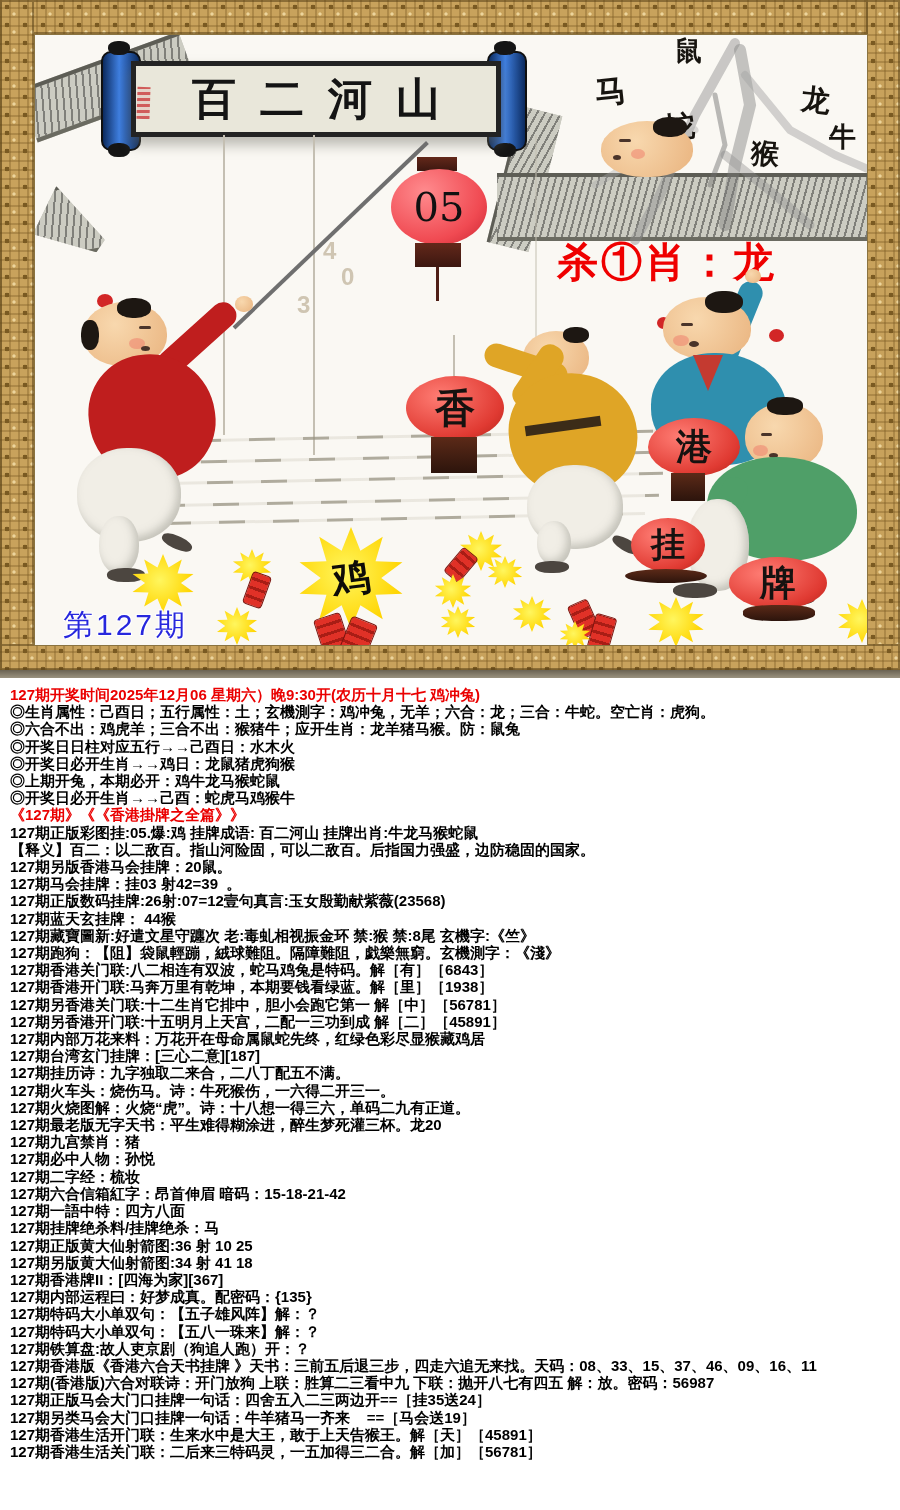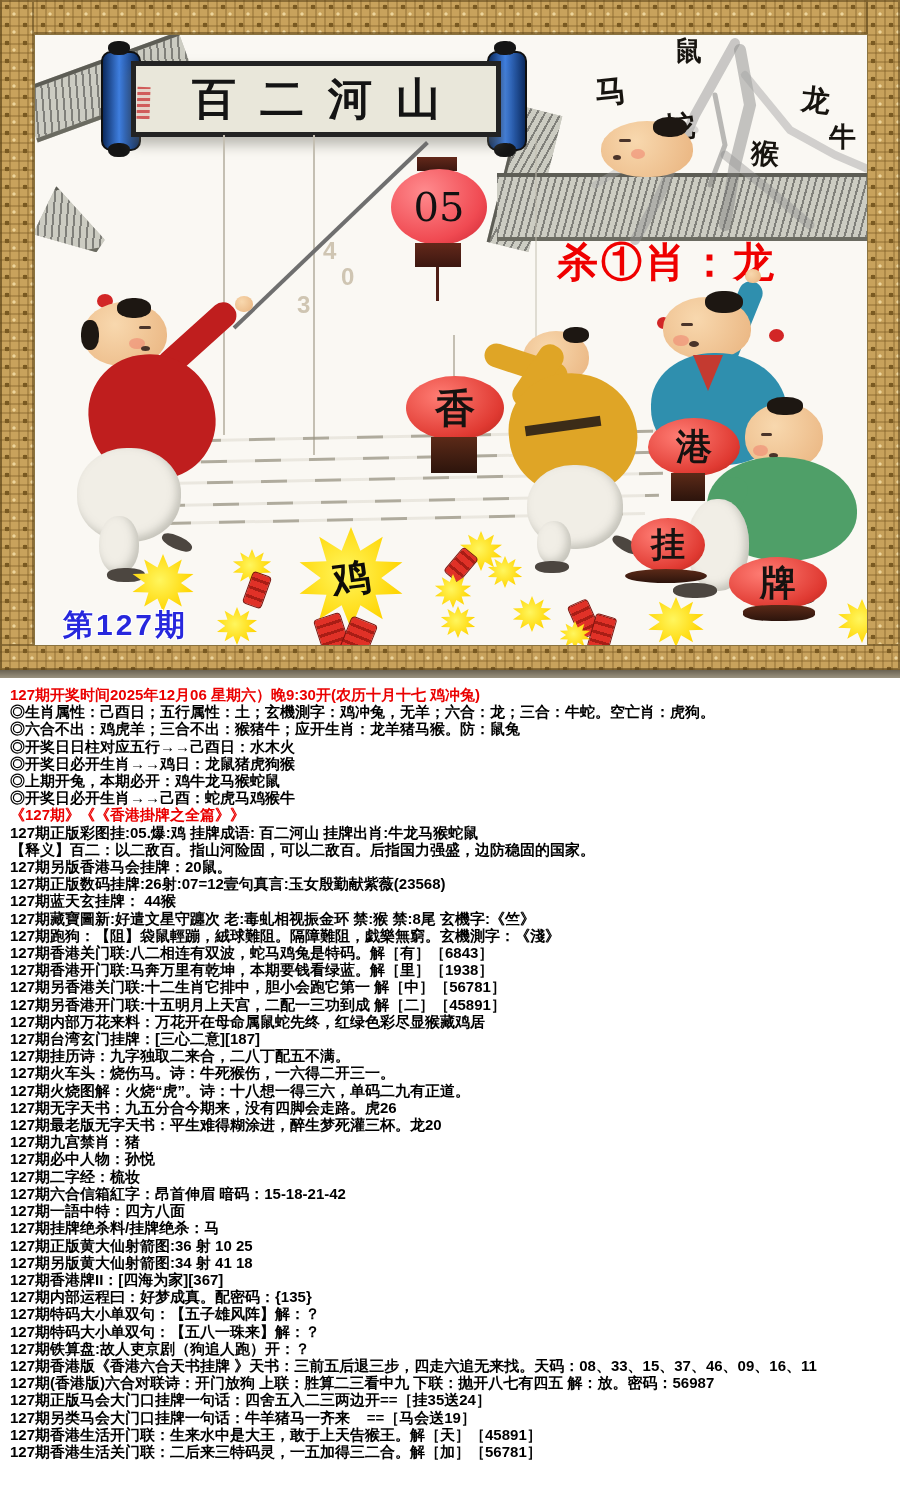--- a/index.html
+++ b/index.html
@@ -78,21 +78,21 @@
   .lbase{background:linear-gradient(180deg,#5c2a18,#2c140c);}
   
   .burst{background:radial-gradient(circle at 45% 45%,#fff65e,#ffd400 70%,#f6a400);
     filter:drop-shadow(0 0 2px #e87c00);
     clip-path:polygon(50% 0%,58.7% 23.4%,79.4% 9.6%,72.7% 33.5%,97.6% 34.5%,78% 50%,97.6% 65.5%,72.7% 66.5%,79.4% 90.4%,58.7% 76.6%,50% 100%,41.3% 76.6%,20.6% 90.4%,27.3% 66.5%,2.4% 65.5%,22% 50%,2.4% 34.5%,27.3% 33.5%,20.6% 9.6%,41.3% 23.4%);}
   .fc{background:repeating-linear-gradient(0deg,#e03127 0 6px,#a81d15 6px 9px);
     border-radius:4px;border:1px solid #7d140e;}
   .rooster-burst{display:flex;align-items:center;justify-content:center;}
   .rooster-burst span{font-family:"DejaVu Serif",serif;font-weight:900;font-size:38px;
     color:#0e0c08;transform:rotate(-8deg);}
-  .issue{font-size:30px;font-weight:700;color:#2727dd;letter-spacing:3px;white-space:nowrap;
+  .issue{font-size:30px;font-weight:400;color:#2727dd;letter-spacing:3px;white-space:nowrap;
     text-shadow:-1px -1px 0 #fff,1px -1px 0 #fff,-1px 1px 0 #fff,1px 1px 0 #fff;}
   
   .mountain{opacity:.85;}
   
   .report{position:absolute;left:0;top:678px;width:900px;padding:8px 2px 0 10px;box-sizing:border-box;}
   .rpt{font-weight:bold;font-size:15px;line-height:17.2px;color:#000;
     white-space:pre;overflow:hidden;}
   .rpt.red{color:#ea0000;}
 </style>
 </head>
@@ -286,34 +286,34 @@
     <div class="rpt">◎生肖属性：己酉日；五行属性：土；玄機測字：鸡冲兔，无羊；六合：龙；三合：牛蛇。空亡肖：虎狗。</div>
     <div class="rpt">◎六合不出：鸡虎羊；三合不出：猴猪牛；应开生肖：龙羊猪马猴。防：鼠兔</div>
     <div class="rpt">◎开奖日日柱对应五行→→己酉日：水木火</div>
     <div class="rpt">◎开奖日必开生肖→→鸡日：龙鼠猪虎狗猴</div>
     <div class="rpt">◎上期开兔，本期必开：鸡牛龙马猴蛇鼠</div>
     <div class="rpt">◎开奖日必开生肖→→己酉：蛇虎马鸡猴牛</div>
     <div class="rpt red">《127期》《《香港掛牌之全篇》》</div>
     <div class="rpt">127期正版彩图挂:05.爆:鸡 挂牌成语: 百二河山 挂牌出肖:牛龙马猴蛇鼠</div>
     <div class="rpt">【释义】百二：以二敌百。指山河险固，可以二敌百。后指国力强盛，边防稳固的国家。</div>
     <div class="rpt">127期另版香港马会挂牌：20鼠。</div>
+    <div class="rpt">127期马会挂牌：挂03 射42=39  。</div>
     <div class="rpt">127期正版数码挂牌:26射:07=12壹句真言:玉女殷勤献紫薇(23568)</div>
     <div class="rpt">127期蓝天玄挂牌： 44猴</div>
     <div class="rpt">127期藏寶圖新:好遣文星守躔次 老:毒虬相视振金环 禁:猴 禁:8尾 玄機字:《竺》</div>
     <div class="rpt">127期跑狗：【阻】袋鼠輕蹦，絨球難阻。隔障難阻，戯樂無窮。玄機測字：《淺》</div>
     <div class="rpt">127期香港关门联:八二相连有双波，蛇马鸡兔是特码。解［有］［6843］</div>
     <div class="rpt">127期香港开门联:马奔万里有乾坤，本期要钱看绿蓝。解［里］［1938］</div>
     <div class="rpt">127期另香港关门联:十二生肖它排中，胆小会跑它第一 解［中］［56781］</div>
     <div class="rpt">127期另香港开门联:十五明月上天宫，二配一三功到成 解［二］［45891］</div>
     <div class="rpt">127期内部万花来料：万花开在母命属鼠蛇先终，红绿色彩尽显猴藏鸡居</div>
     <div class="rpt">127期台湾玄门挂牌：[三心二意][187]</div>
     <div class="rpt">127期挂历诗：九字独取二来合，二八丁配五不满。</div>
     <div class="rpt">127期火车头：烧伤马。诗：牛死猴伤，一六得二开三一。</div>
     <div class="rpt">127期火烧图解：火烧“虎”。诗：十八想一得三六，单码二九有正道。</div>
-    <div class="rpt">127期无字天书：九五分合今期来，没有四脚会走路。虎26</div>
     <div class="rpt">127期最老版无字天书：平生难得糊涂进，醉生梦死灌三杯。龙20</div>
     <div class="rpt">127期九宫禁肖：猪</div>
     <div class="rpt">127期必中人物：孙悦</div>
     <div class="rpt">127期二字经：梳妆</div>
     <div class="rpt">127期六合信箱紅字：昂首伸眉 暗码：15-18-21-42</div>
     <div class="rpt">127期一語中特：四方八面</div>
     <div class="rpt">127期挂牌绝杀料/挂牌绝杀：马</div>
     <div class="rpt">127期正版黄大仙射箭图:36 射 10 25</div>
     <div class="rpt">127期另版黄大仙射箭图:34 射 41 18</div>
     <div class="rpt">127期香港牌II：[四海为家][367]</div>

